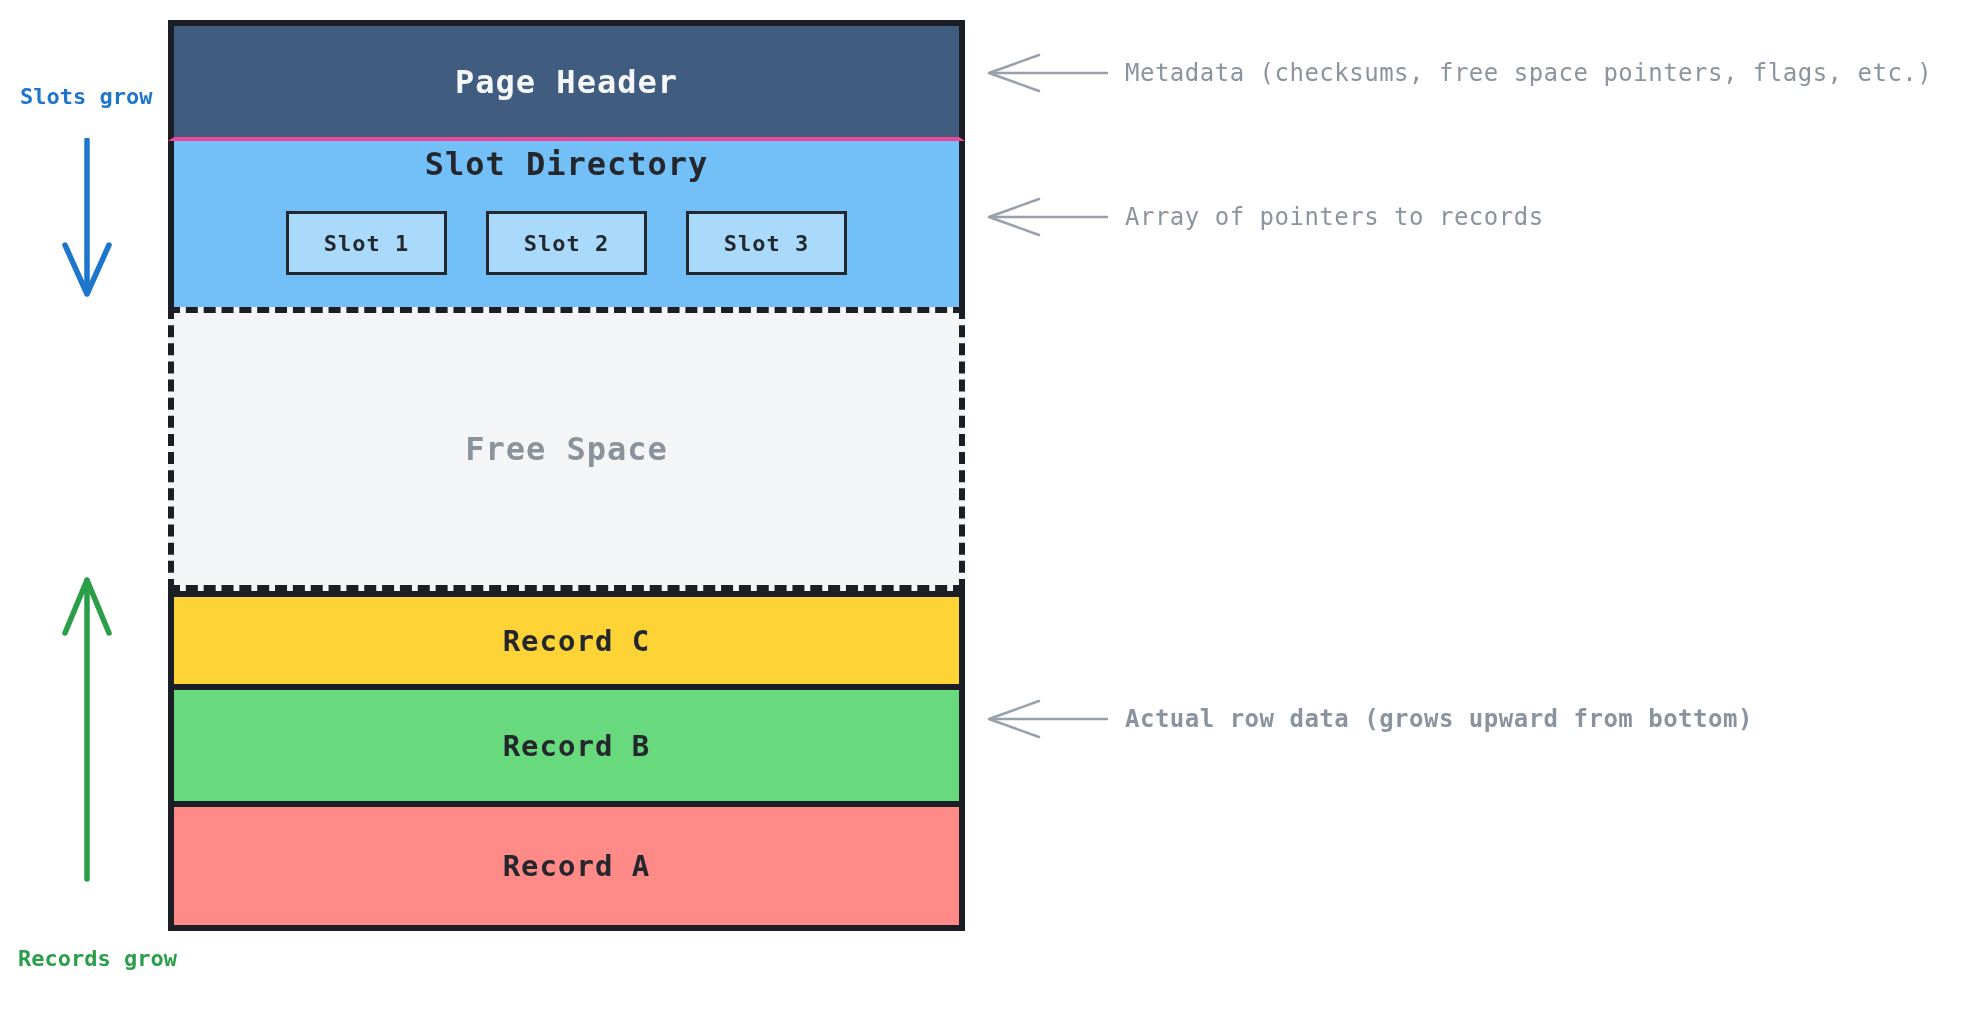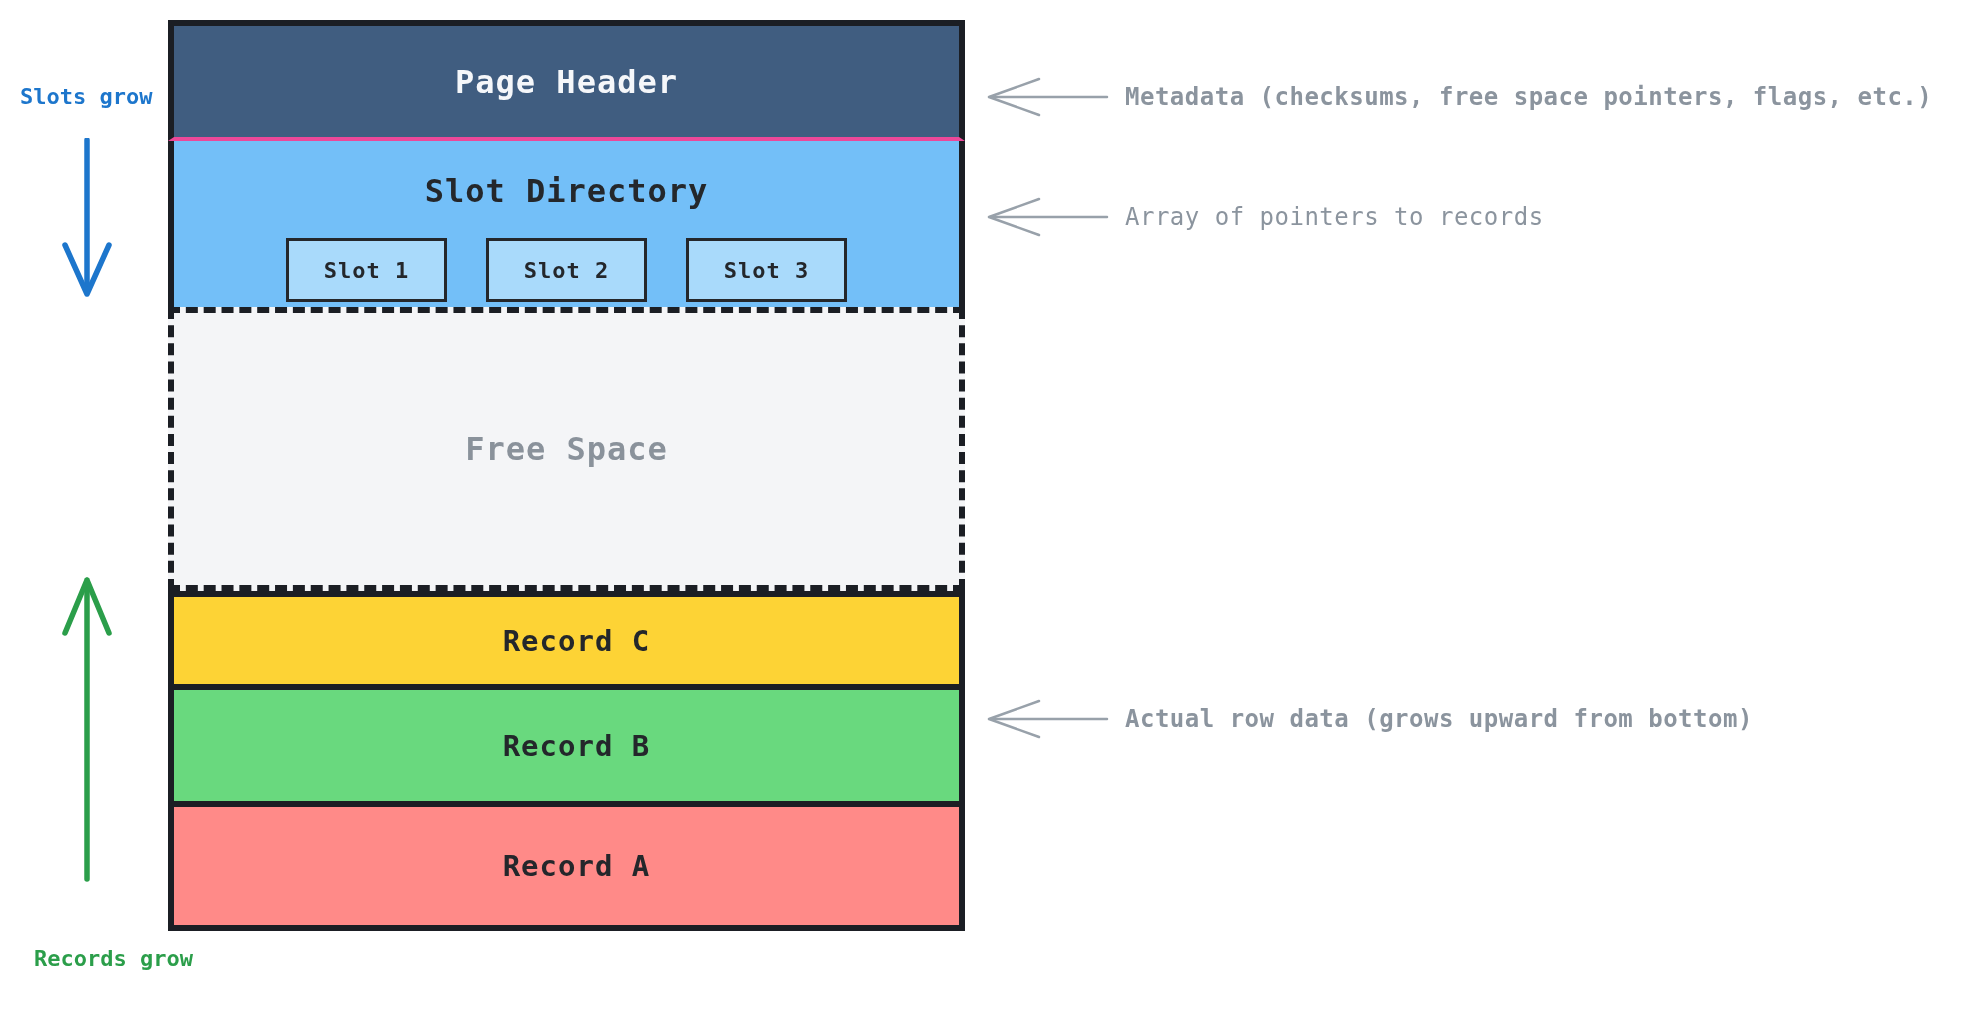--- a/index.html
+++ b/index.html
@@ -36,21 +36,21 @@
     background: #405d80;
     border-top: 6px solid #1b1e24;
     border-bottom: 4px solid #ec4899;
   }
   .sec-header .sec-title { color: #f5f7fa; }
   .sec-slotdir {
     height: 166px;
     background: #73bff8;
     flex-direction: column;
     justify-content: flex-start;
-    padding-top: 31px;
+    padding-top: 4px;
   }
   .sec-free {
     height: 284px;
     background: #f4f5f7;
     border: 6px dashed #1b1e24;
   }
   .sec-free .sec-title { color: #8a929b; }
   .sec-rec { border-top: 6px solid #1b1e24; padding-left: 20px; }
   .sec-rec-c { height: 93px;  background: #fdd335; }
   .sec-rec-b { height: 117px; background: #69d97e; }
@@ -85,41 +85,41 @@
   }
 
   
   .side-label {
     position: absolute;
     font-size: 22px;
     font-weight: 700;
     white-space: nowrap;
   }
   .slots-grow-label   { left: 20px; top: 84px;  color: #1d76cc; }
-  .records-grow-label { left: 34px; top: 946px; color: #2b9e4a; }
+  .records-grow-label { left: 18px; top: 946px; color: #2b9e4a; }
   .grow-arrow { position: absolute; }
   .slots-grow-arrow   { left: 57px; top: 138px; }
   .records-grow-arrow { left: 57px; top: 576px; }
 
   
   .annotation {
     position: absolute;
     left: 985px;
     display: flex;
     align-items: center;
     gap: 15px;
     transform: translateY(-50%);
   }
   .annotation-text {
     font-size: 24px;
     color: #8b949e;
     white-space: nowrap;
     letter-spacing: 0.5px;
   }
-  .ann-1 { top: 97px; font-weight: bold; }
+  .ann-1 { top: 73px; }
   .ann-2 { top: 217px; }
   .ann-3 { top: 444px; }
   .ann-4 { top: 719px; font-weight: bold; }
 </style>
 </head>
 <body>
 
 <div class="canvas">
 
   <div class="page-box">

